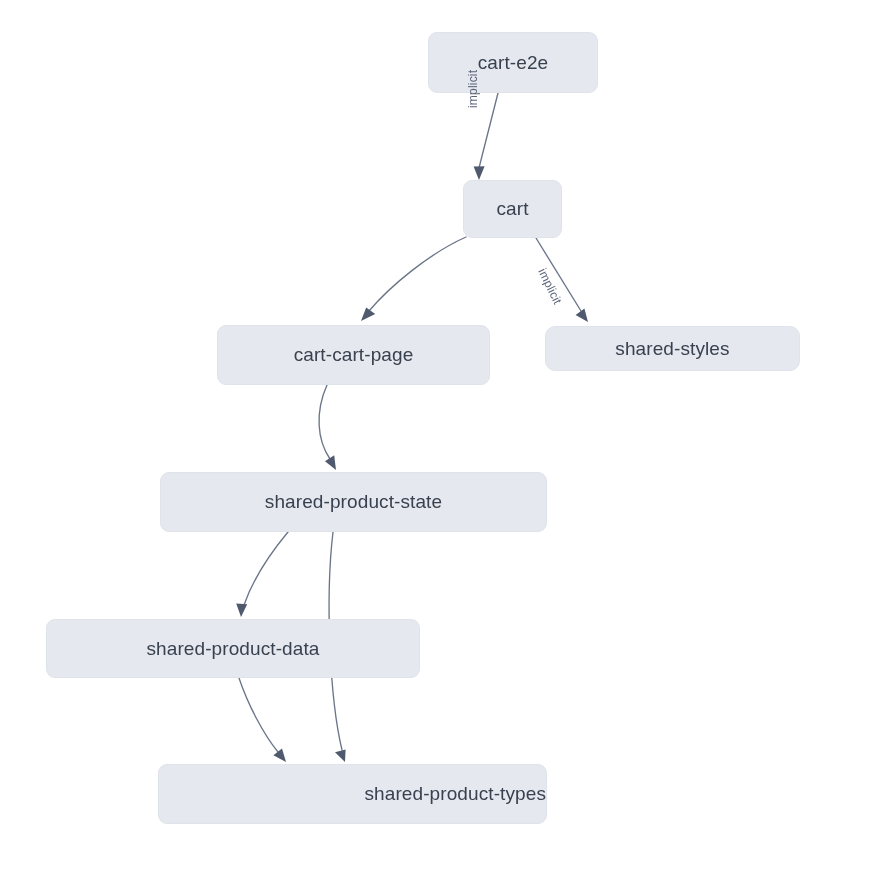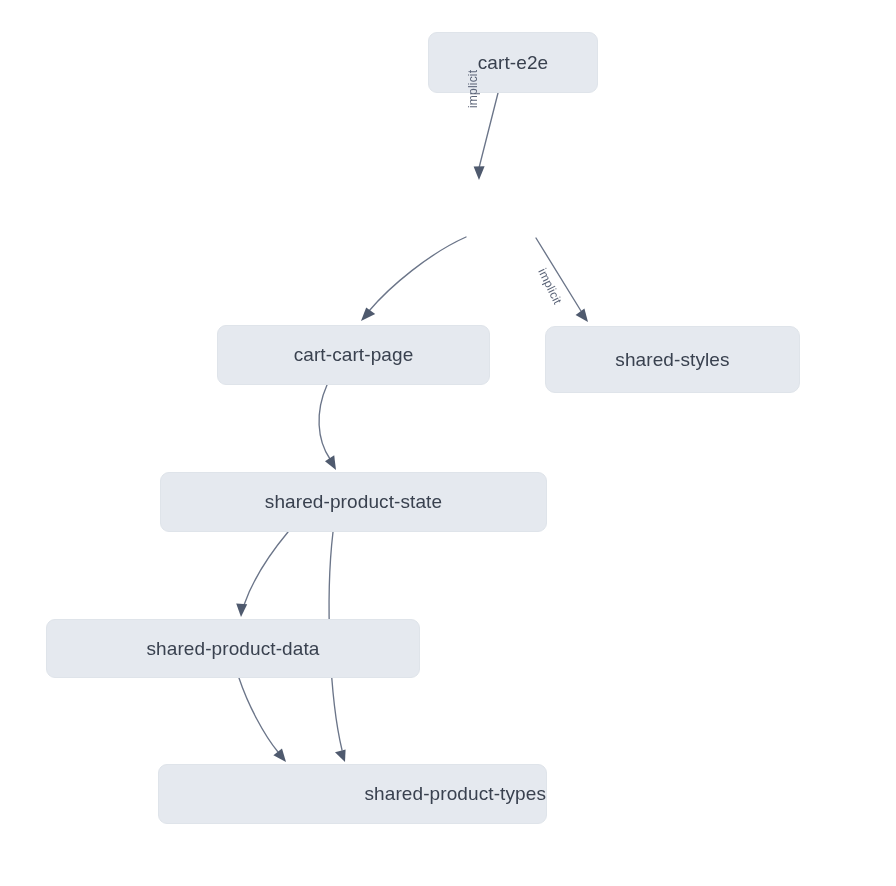--- a/index.html
+++ b/index.html
@@ -118,26 +118,29 @@
     <g>
       <path class="edge-path" d="M 239 678 C 248 705 264 735 278 752"></path>
       <polygon class="edge-arrow" points="286,762 273.4,755.2 282.0,748.4"></polygon>
     </g>
   </svg>
 
   <div class="node" style="left:428px; top:32px; width:170px; height:61px;">
     <span>cart-e2e</span>
   </div>
 
+  <div class="node" style="left:463px; top:180px; width:99px; height:58px;">
+    <span>cart</span>
+  </div>
 
   <div class="node" style="left:217px; top:325px; width:273px; height:60px;">
     <span>cart-cart-page</span>
   </div>
 
-  <div class="node" style="left:545px; top:326px; width:255px; height:67px;border-radius:10px;">
+  <div class="node" style="left:545px; top:326px; width:255px; height:45px;border-radius:10px;">
     <span>shared-styles</span>
   </div>
 
   <div class="node" style="left:46px; top:619px; width:374px; height:59px;">
     <span>shared-product-data</span>
   </div>
 
   <div class="node" style="left:160px; top:472px; width:387px; height:60px;">
     <span>shared-product-state</span>
   </div>

